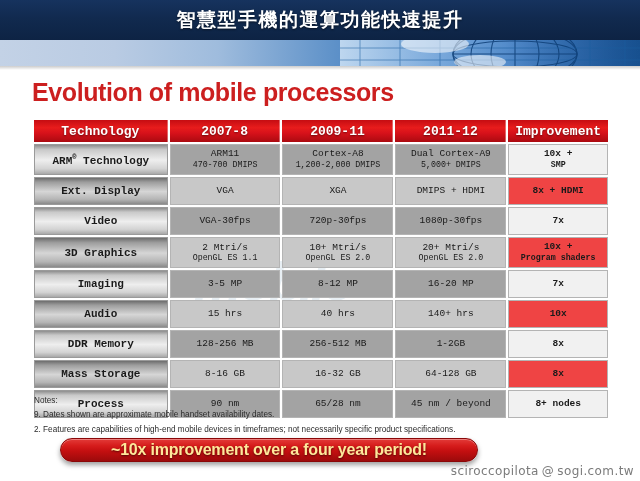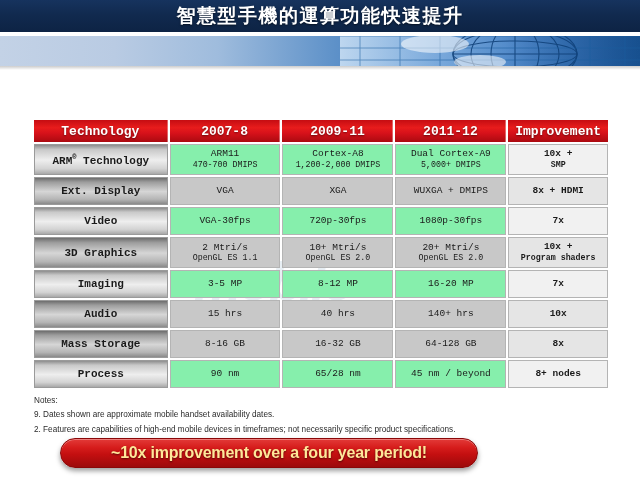--- a/index.html
+++ b/index.html
@@ -17,21 +17,21 @@
     width: 640px;
     height: 481px;
     background: #ffffff;
     overflow: hidden;
   }
 
   
   #title-bar {
     position: absolute;
     left: 0; top: 0;
-    width: 640px; height: 32px;
+    width: 640px; height: 40px;
     background: linear-gradient(to bottom, #16335e 0%, #112a4f 45%, #0d2344 100%);
     display: flex;
     align-items: center;
     justify-content: center;
     z-index: 5;
   }
   #title-bar .cn-title {
     color: #ffffff;
     font-family: "DejaVu Sans", "Liberation Sans", sans-serif;
     font-size: 19px;
@@ -145,53 +145,53 @@
         #6d6d6d 0%, #9d9d9d 16%, #d6d6d6 52%, #b5b5b5 82%, #8a8a8a 100%);
   }
 
   
   td.datacell {
     height: 28px;
     border: 1px solid #b4b4b4;
     font-size: 9.5px;
     line-height: 1.25;
   }
-  td.datacell.light { background: #86efac; }
+  td.datacell.light { background: #a3a3a3; }
   td.datacell.dark  { background: #c8c8c8; margin-top: 6px; }
 
   td.impcell {
     height: 20px;
     border: 1px solid #b4b4b4;
     font-size: 9.5px;
     font-weight: bold;
     line-height: 1.3;
     margin-top: 20px;
   }
   td.impcell.light { background: #f1f1f1; }
-  td.impcell.dark  { background: #e5e5e5; }
+  td.impcell.dark  { background: #ef4444; }
 
   .sub { display: block; font-size: 8.3px; }
   sup  { font-size: 7px; }
 
   
   #notes {
     position: absolute;
     left: 20px; top: 324px;
     font-size: 8.2px;
     color: #2b2b2b;
     line-height: 1.75;
     z-index: 3;
   }
   #notes .note-title { font-size: 8.2px; }
 
   
   #cta {
     position: absolute;
     left: 46px; top: 368px;
-    width: 418px; height: 30px;
+    width: 418px; height: 24px;
     border-radius: 15px;
     background: linear-gradient(to bottom,
         #e33b39 0%, #d61d1c 30%, #c40f10 55%, #9c0a0b 100%);
     border: 1px solid #8a0708;
     box-shadow: 0 3px 5px rgba(0,0,0,.38), inset 0 1px 0 rgba(255,255,255,.35);
     display: flex;
     align-items: center;
     justify-content: center;
     z-index: 6;
   }
@@ -259,20 +259,21 @@
         <ellipse cx="140" cy="32" rx="26" ry="7"></ellipse>
       </g>
     </svg>
   </div>
   <div id="banner-shadow"></div>
 
   <div id="content">
 
     <div id="watermark">mobile</div>
 
+    <div id="headline">Evolution of mobile processors</div>
 
     <table id="spec-table">
       <thead>
         <tr>
           <th class="col-tech">Technology</th>
           <th class="col-year">2007-8</th>
           <th class="col-year">2009-11</th>
           <th class="col-year">2011-12</th>
           <th class="col-imp">Improvement</th>
         </tr>
@@ -284,21 +285,21 @@
           <td class="datacell light"><span>ARM11</span><span class="sub">470-700 DMIPS</span></td>
           <td class="datacell light"><span>Cortex-A8</span><span class="sub">1,200-2,000 DMIPS</span></td>
           <td class="datacell light"><span>Dual Cortex-A9</span><span class="sub">5,000+ DMIPS</span></td>
           <td class="impcell light"><span>10x +</span><span class="sub">SMP</span></td>
         </tr>
 
         <tr>
           <td class="rowhead dark">Ext. Display</td>
           <td class="datacell dark">VGA</td>
           <td class="datacell dark">XGA</td>
-          <td class="datacell dark">WUXGA + DMIPS</td>
+          <td class="datacell dark">DMIPS + HDMI</td>
           <td class="impcell dark">8x + HDMI</td>
         </tr>
 
         <tr>
           <td class="rowhead light">Video</td>
           <td class="datacell light">VGA-30fps</td>
           <td class="datacell light">720p-30fps</td>
           <td class="datacell light">1080p-30fps</td>
           <td class="impcell light">7x</td>
         </tr>
@@ -320,20 +321,27 @@
         </tr>
 
         <tr>
           <td class="rowhead dark">Audio</td>
           <td class="datacell dark">15 hrs</td>
           <td class="datacell dark">40 hrs</td>
           <td class="datacell dark">140+ hrs</td>
           <td class="impcell dark">10x</td>
         </tr>
 
+        <tr>
+          <td class="rowhead light">DDR Memory</td>
+          <td class="datacell light">128-256 MB</td>
+          <td class="datacell light">256-512 MB</td>
+          <td class="datacell light">1-2GB</td>
+          <td class="impcell light">8x</td>
+        </tr>
 
         <tr>
           <td class="rowhead dark">Mass Storage</td>
           <td class="datacell dark">8-16 GB</td>
           <td class="datacell dark">16-32 GB</td>
           <td class="datacell dark">64-128 GB</td>
           <td class="impcell dark">8x</td>
         </tr>
 
         <tr>
@@ -352,14 +360,17 @@
       <div>9. Dates shown are approximate mobile handset availability dates.</div>
       <div>2. Features are capabilities of high-end mobile devices in timeframes; not necessarily specific product specifications.</div>
     </div>
 
     <div id="cta">
       <span class="cta-text">~10x improvement over a four year period!</span>
     </div>
 
   </div>
 
+  <div id="site-watermark">
+    <span>sciroccopilota</span><span class="wm-at">@</span><span>sogi.com.tw</span>
+  </div>
 
 </div>
 
 </body></html>

